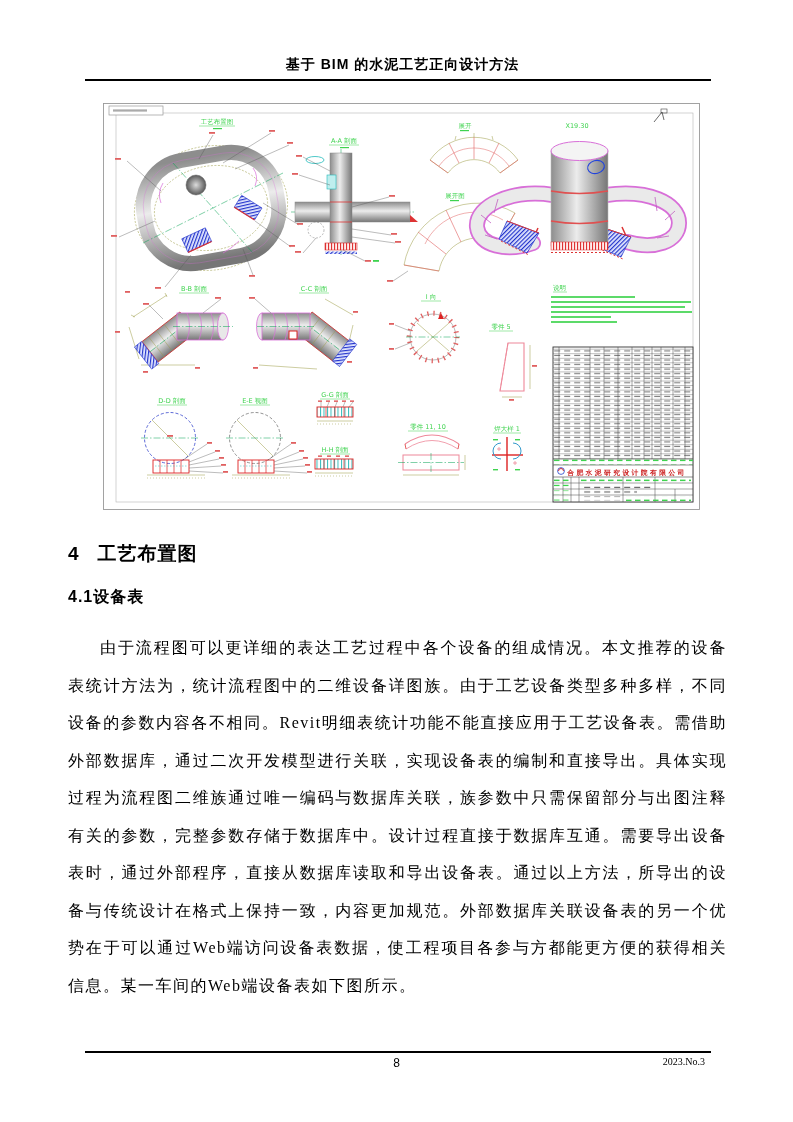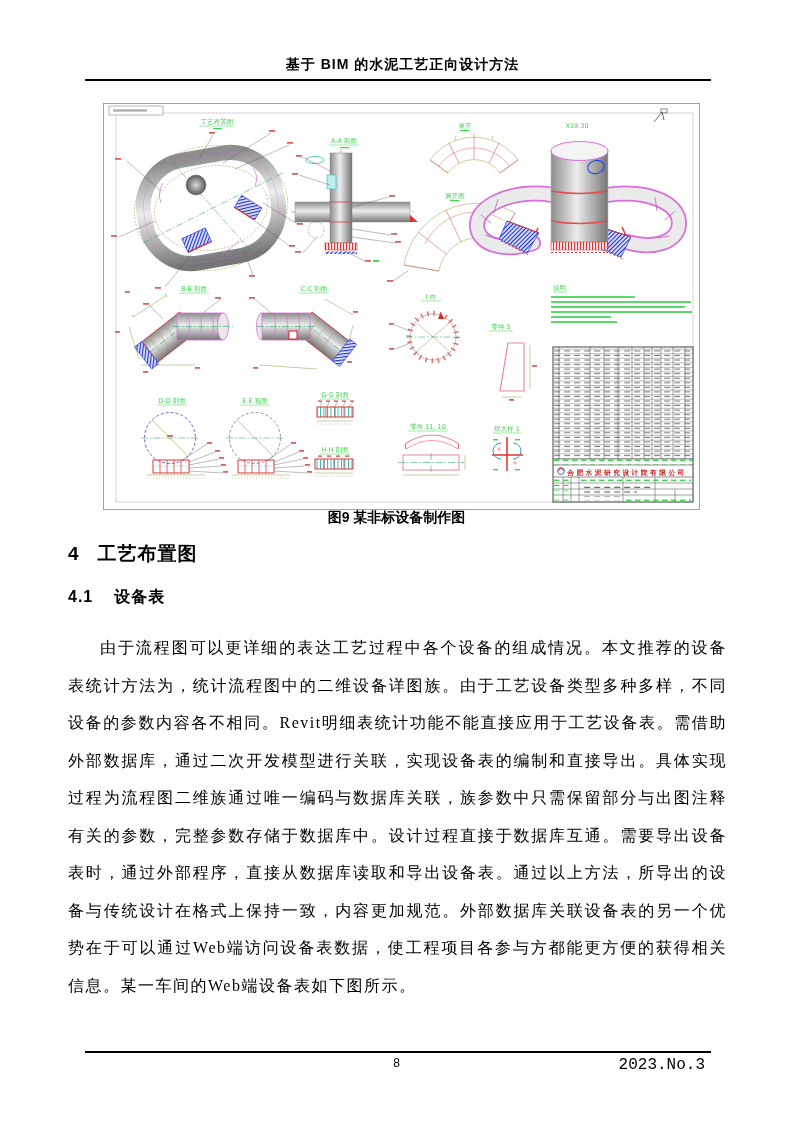--- a/index.html
+++ b/index.html
@@ -9,28 +9,28 @@
         font-family:"Liberation Sans","DejaVu Sans",sans-serif;font-size:14px;font-weight:700;letter-spacing:1px;}
   .header-rule{position:absolute;top:79px;left:85px;width:626px;height:2px;background:#000;}
   .figure-wrap{position:absolute;top:103px;left:103px;width:597px;height:407px;}
   .figure-caption{position:absolute;top:509px;left:0;width:793px;text-align:center;
         font-family:"Liberation Sans","DejaVu Sans",sans-serif;font-size:14px;font-weight:600;}
   .h1{position:absolute;top:541px;left:68px;font-family:"Liberation Sans","DejaVu Sans",sans-serif;
         font-size:19px;font-weight:800;letter-spacing:1px;}
   .h1 .num{margin-right:18px;}
   .h2{position:absolute;top:587px;left:68px;font-family:"Liberation Sans","DejaVu Sans",sans-serif;
         font-size:16px;font-weight:800;letter-spacing:1px;}
-  .h2 .num{margin-right:21px;}
+  .h2 .num{margin-right:0;}
   .body-text{position:absolute;top:613px;left:68px;width:659px;
         font-size:16px;line-height:37.5px;letter-spacing:1.5px;text-align:justify;text-indent:2em;}
   .footer-rule{position:absolute;top:1051px;left:85px;width:626px;height:2px;background:#000;}
   .footer-page{position:absolute;top:1056px;left:0;width:793px;text-align:center;
         font-family:"Liberation Sans","DejaVu Sans",sans-serif;font-size:12px;}
   .footer-issue{position:absolute;top:1056px;right:88px;
-        font-family:Liberation Mono, monospace;font-size:16px;}
+        font-family:Liberation Serif, serif;font-size:10px;}
   svg{display:block;font-family:"DejaVu Sans","Liberation Sans",sans-serif;}
   svg text.glabel{fill:#3fd34f;font-size:6.5px;}
   svg .cl{stroke:#00a050;stroke-width:0.5;stroke-dasharray:7 2 1.5 2;fill:none;}
   svg .ldr{stroke:#555;stroke-width:0.4;fill:none;}
   svg .olv{stroke:#9a9a42;stroke-width:0.5;fill:none;}
   svg .rl{fill:#e06060;}
 </style>
 </head>
 <body>
 
@@ -394,21 +394,20 @@
         <rect x="478" y="381.5" width="70" height="4" fill="url(#txt)"></rect>
         <rect x="451" y="387.5" width="16" height="4" fill="url(#gtx)"></rect>
         <rect x="478" y="387.5" width="56" height="4" fill="url(#txt)"></rect>
         <rect x="451" y="393.5" width="16" height="4" fill="url(#gtx)"></rect>
         <rect x="478" y="393.5" width="40" height="4" fill="url(#txt)"></rect>
         <rect x="522" y="393.5" width="66" height="5" fill="url(#gtx)"></rect>
       </g>
     </svg>
   </div>
 
-  <div class="figure-caption">图9 某非标设备制作图</div>
 
   <div class="h1">
     <span class="num">4</span><span>工艺布置图</span>
   </div>
   <div class="h2">
     <span class="num">4.1</span><span>设备表</span>
   </div>
 
   <p class="body-text">由于流程图可以更详细的表达工艺过程中各个设备的组成情况。本文推荐的设备表统计方法为，统计流程图中的二维设备详图族。由于工艺设备类型多种多样，不同设备的参数内容各不相同。Revit明细表统计功能不能直接应用于工艺设备表。需借助外部数据库，通过二次开发模型进行关联，实现设备表的编制和直接导出。具体实现过程为流程图二维族通过唯一编码与数据库关联，族参数中只需保留部分与出图注释有关的参数，完整参数存储于数据库中。设计过程直接于数据库互通。需要导出设备表时，通过外部程序，直接从数据库读取和导出设备表。通过以上方法，所导出的设备与传统设计在格式上保持一致，内容更加规范。外部数据库关联设备表的另一个优势在于可以通过Web端访问设备表数据，使工程项目各参与方都能更方便的获得相关信息。某一车间的Web端设备表如下图所示。</p>
 

